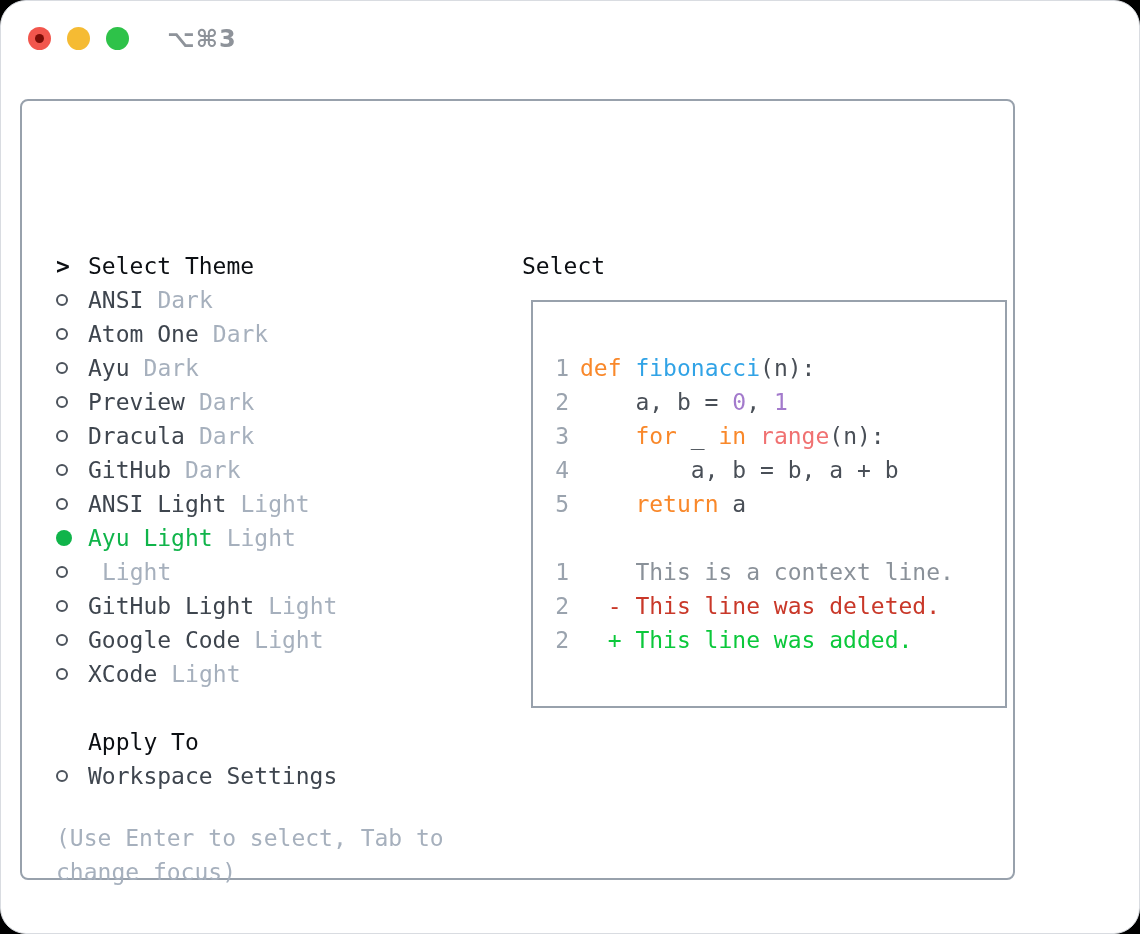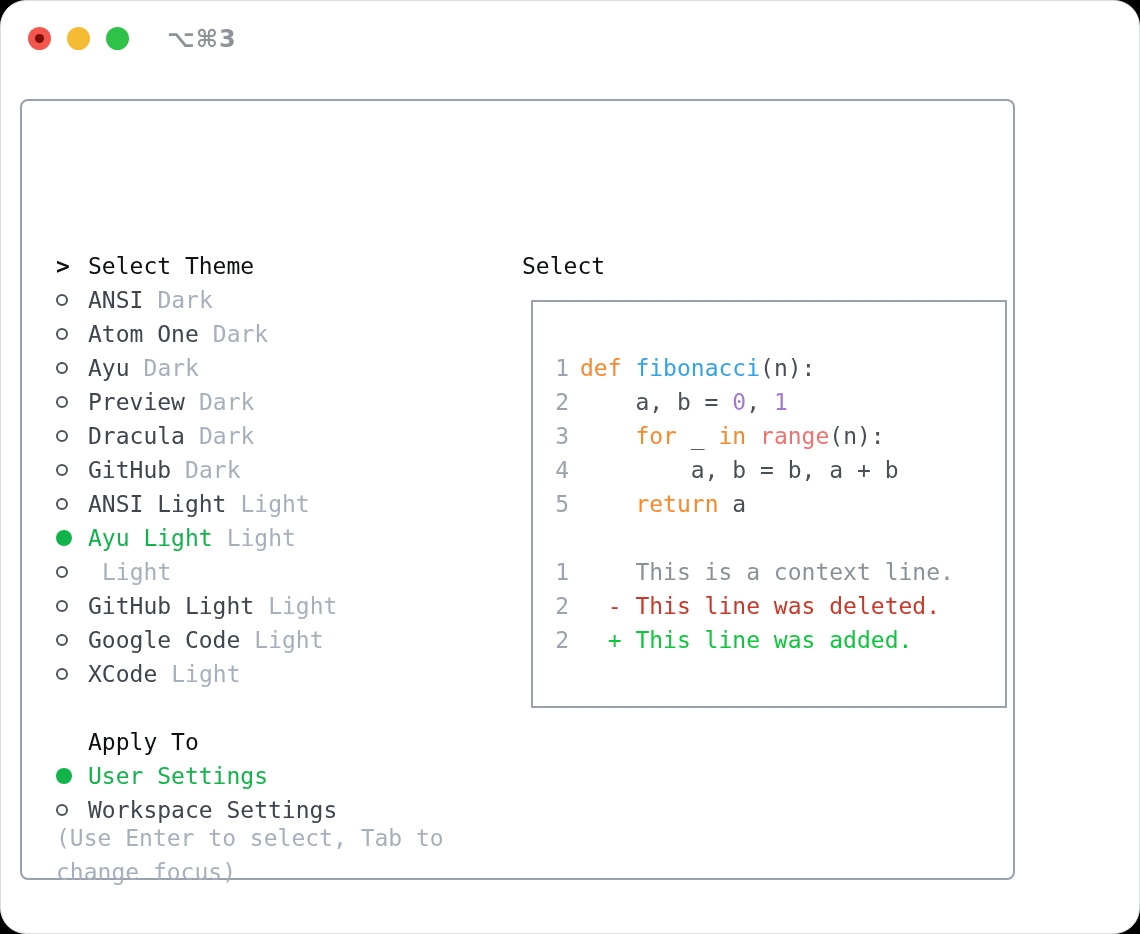--- a/index.html
+++ b/index.html
@@ -95,21 +95,20 @@
           <div class="row"><span class="marker"><span class="radio"></span></span><span class="tname">XCode</span><span class="variant">Light</span></div>
         </div>
     </div>
 
     <div class="block" style="top:624px;">
       <div class="row">
         <span class="marker"></span>
         <span class="subhdr">Apply To</span>
       </div>
       <div id="apply-list">
-          <div class="row"><span class="marker"><span class="radio sel"></span></span><span class="tname sel">User Settings</span></div>
           <div class="row"><span class="marker"><span class="radio"></span></span><span class="tname">Workspace Settings</span></div>
         </div>
     </div>
 
     <div class="block" style="top:720px;">
       <div class="row hint">(Use Enter to select, Tab to</div>
       <div class="row hint">change focus)</div>
     </div>
 
     <div class="preview-label hdr">Select</div>

